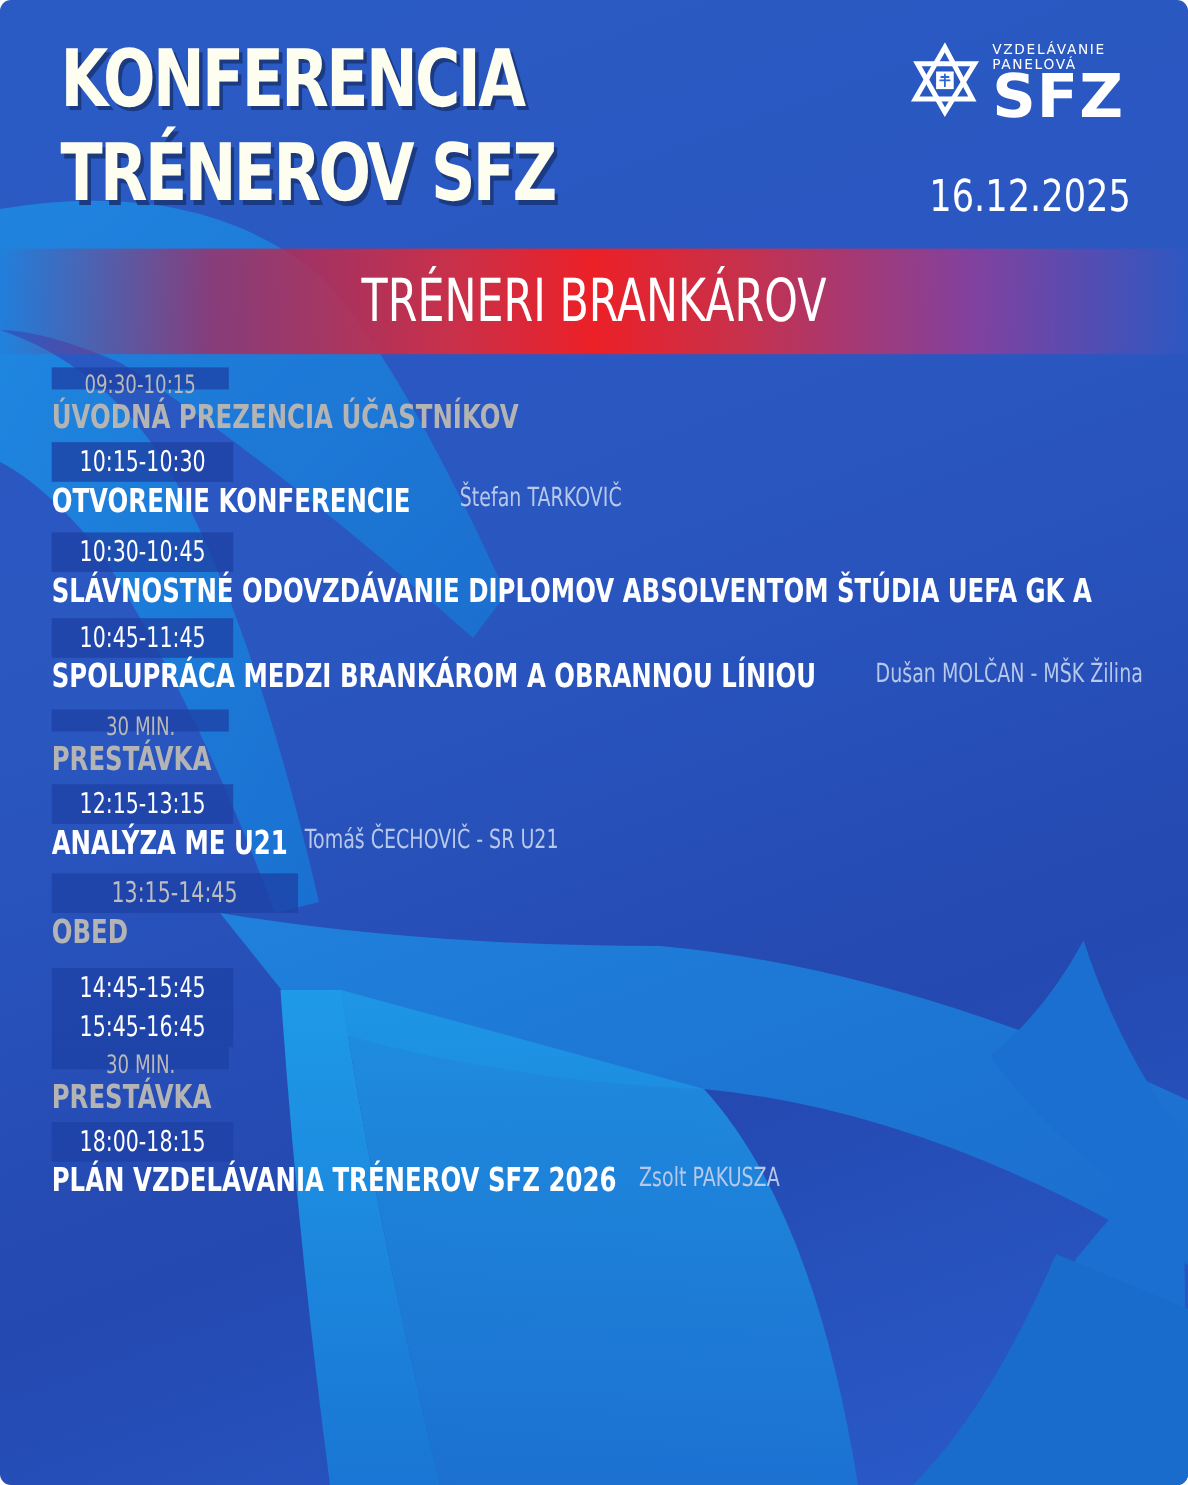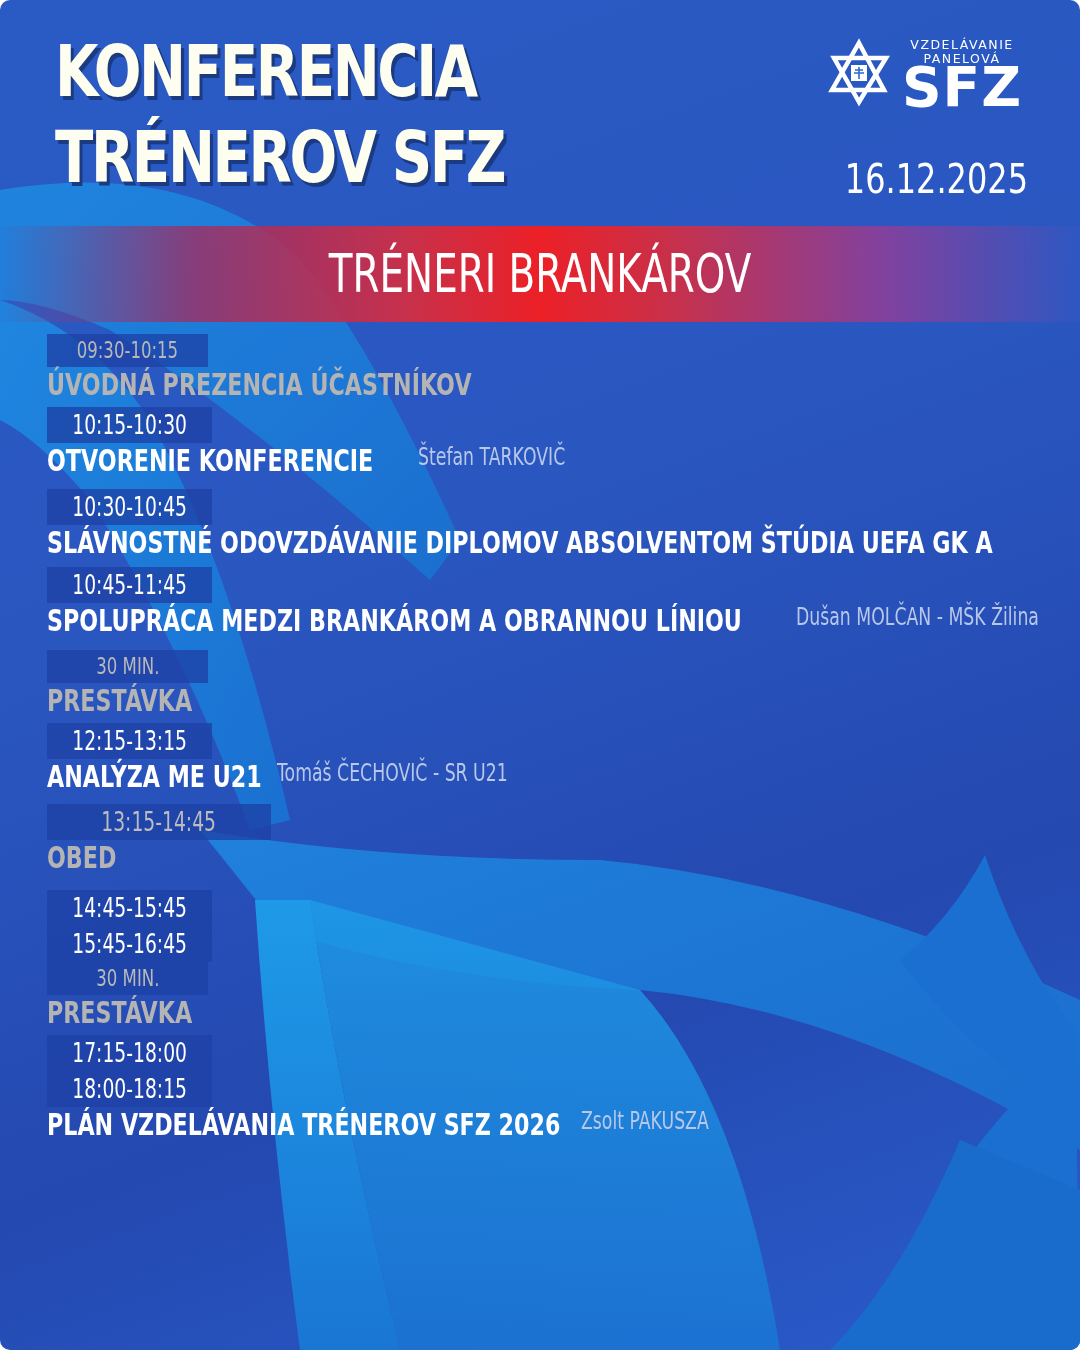--- a/index.html
+++ b/index.html
@@ -15,21 +15,21 @@
       position: absolute; left: 55px; top: 28px; z-index: 2;
       font-family: "DejaVu Sans", sans-serif; font-weight: bold;
       color: #fdfdf0; font-size: 72px; line-height: 86px;
       letter-spacing: -3px; transform: scaleX(0.78); transform-origin: left top;
       text-shadow: 4px 4px 0 #1b3a80;
     }
     .header-title div { white-space: nowrap; }
     .logo { position: absolute; left: 824px; top: 38px; z-index: 2; display: flex; align-items: center; }
     .logo svg { width: 70px; height: 70px; }
     .logo-text { margin-left: 8px; color: #fff; }
-    .logo-small { font-family: "DejaVu Sans", sans-serif; font-size: 12.5px; letter-spacing: 1.5px; line-height: 14px; text-align: center; }
+    .logo-small { font-family: "DejaVu Sans", sans-serif; font-size: 12.5px; letter-spacing: 1.5px; line-height: 14px; }
     .logo-big { font-family: "DejaVu Sans", sans-serif; font-weight: bold; font-size: 55px; line-height: 42px; letter-spacing: 1px; }
     .date {
       position: absolute; right: 52px; top: 156px; z-index: 2;
       color: #fff; font-family: "DejaVu Sans", sans-serif; font-size: 40px;
       transform: scaleX(0.8); transform-origin: right top; letter-spacing: 0px;
     }
     .banner {
       position: absolute; left: 0; top: 226px; width: 1080px; height: 96px; z-index: 1;
       background: linear-gradient(90deg, rgba(42,110,210,0.15) 0%, rgba(170,40,90,0.75) 18%, #c8304a 38%, #ec2027 50%, #c8304a 62%, rgba(150,60,150,0.8) 82%, rgba(60,90,200,0.2) 100%);
     }
@@ -39,21 +39,21 @@
       transform: scaleX(0.72); transform-origin: center top; letter-spacing: 0px;
     }
     .schedule { position: absolute; left: 47px; top: 334px; width: 1000px; z-index: 2; }
     .item { position: relative; }
     .time-box {
       display: inline-block; background: rgba(30,65,165,0.78); color: #fff;
       font-family: "DejaVu Sans", sans-serif; font-size: 26px; line-height: 36px; height: 36px;
       text-align: center; box-sizing: border-box;
     }
     .time-box span { display: inline-block; transform: scaleX(0.72); transform-origin: center; }
-    .time-box.gray { color: #b9b9b9; width: 161px; height: 33px; line-height: 33px; font-size: 23px; }
+    .time-box.gray { color: #b9b9b9; width: 161px; height: 20px; line-height: 33px; font-size: 23px; }
     .time-box.white { width: 165px; }
     .time-box.graywide { color: #bdbdbd; width: 224px; }
     .row { height: 45px; display: flex; align-items: flex-start; white-space: nowrap; }
     .title {
       display: inline-block; font-family: "DejaVu Sans", sans-serif; font-weight: bold;
       font-size: 30px; color: #fff; transform: scaleX(0.74); transform-origin: left center;
     }
     .title.gray { color: #b4b4b4; }
     .speaker {
       display: inline-block; font-family: "DejaVu Sans", sans-serif; font-size: 24px;
@@ -178,21 +178,20 @@
     </div>
 
     <div class="item">
       <div class="time-box gray"><span>30 MIN.</span></div>
       <div class="row" style="height:40px">
           <span class="title gray">PRESTÁVKA</span>
         </div>
     </div>
 
     <div class="item">
-      <div class="time-box white"><span>17:15-18:00</span></div>
     </div>
 
     <div class="item">
       <div class="time-box white"><span>18:00-18:15</span></div>
       <div class="row" style="height:50px">
           <span class="title">PLÁN VZDELÁVANIA TRÉNEROV SFZ 2026</span>
           <span class="speaker" style="margin-left:-160px">Zsolt PAKUSZA</span>
         </div>
     </div>
 

